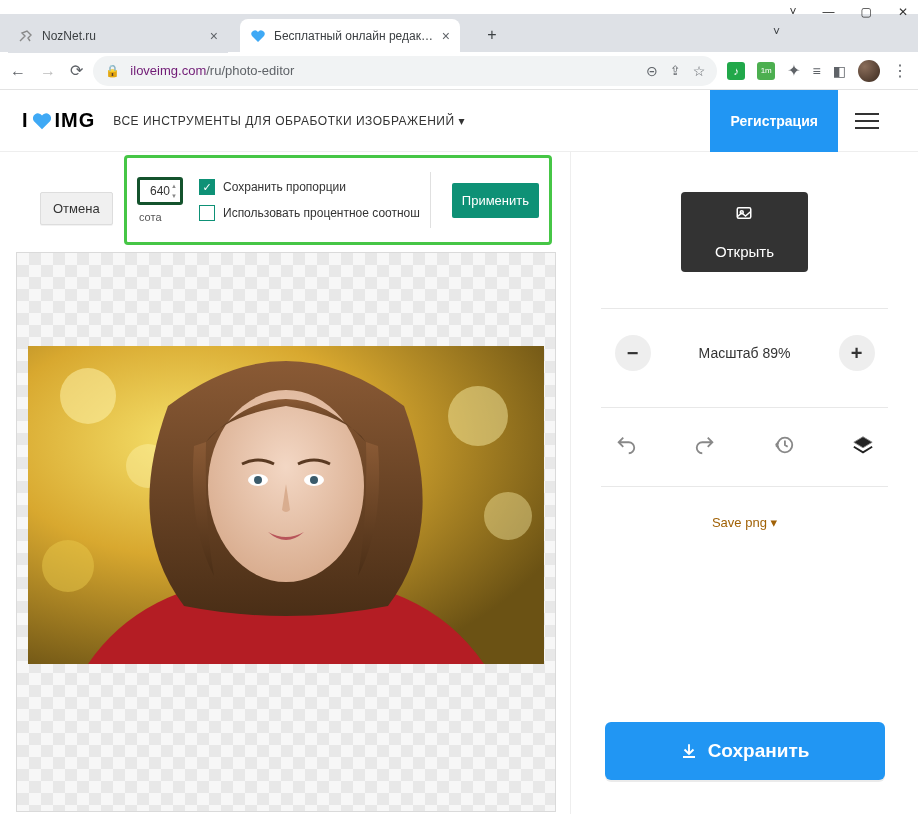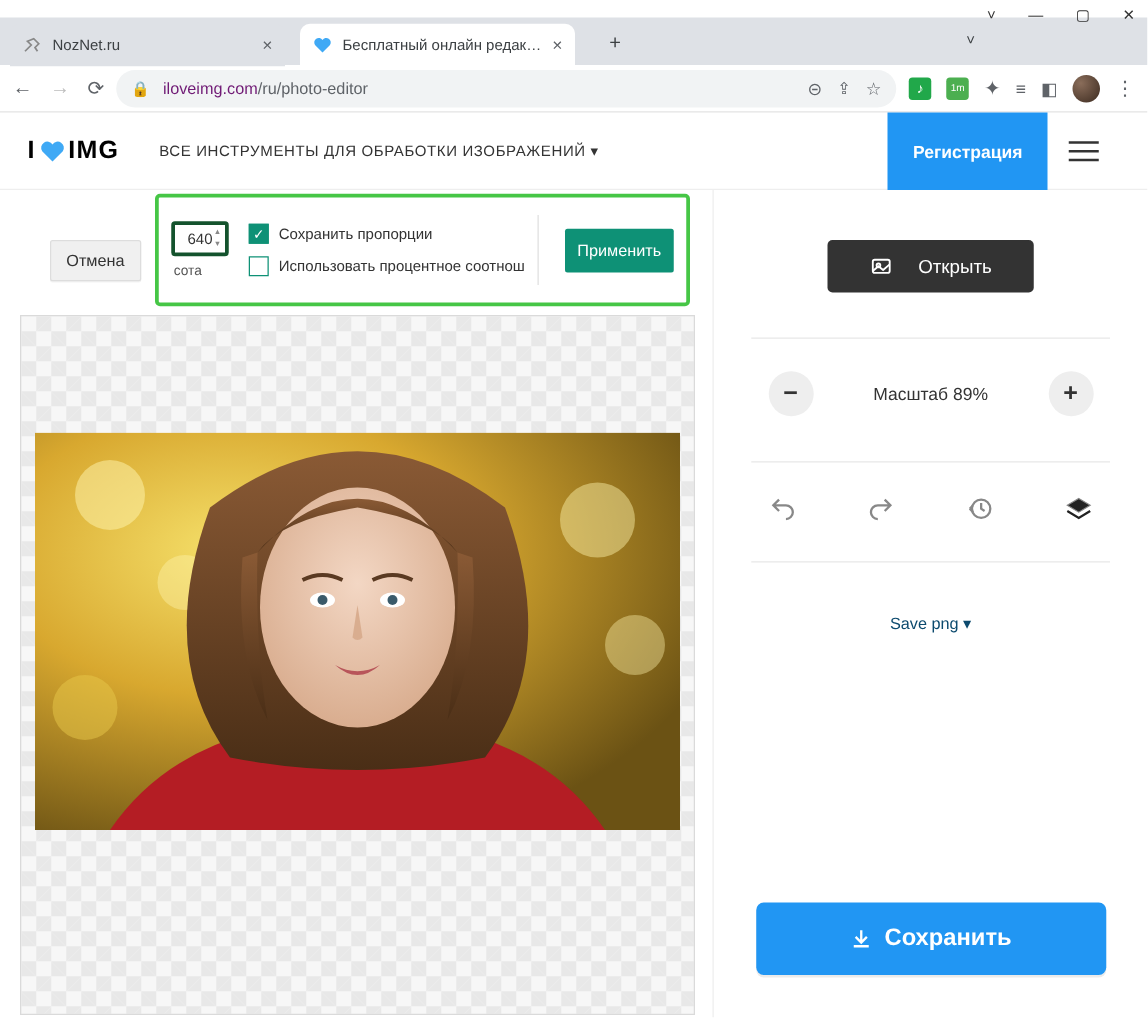--- a/index.html
+++ b/index.html
@@ -30,21 +30,21 @@
   .addrbar .omnibox .url .domain { color: #701a75; margin-top: 36px; }
   .addrbar .omnibox .trail { margin-left: auto; display: flex; gap: 12px; align-items: center; }
   .addrbar .exts { display: flex; gap: 12px; align-items: center; }
   .ext-badge { width: 18px; height: 18px; border-radius: 3px; display: flex; align-items: center; justify-content: center; font-size: 11px; color: #fff; }
   .avatar { width: 22px; height: 22px; border-radius: 50%; background: radial-gradient(circle at 30% 30%, #8a6d5a, #3b2a1f); }
 
   
   .appheader { height: 62px; display: flex; align-items: center; padding: 0 22px; border-bottom: 1px solid #eee; }
   .logo { display: flex; align-items: center; font-weight: 900; font-size: 20px; letter-spacing: 1px; }
   .logo .heart { width: 22px; height: 22px; margin: 0 2px; }
-  .tools-label { margin-left: 32px; font-size: 12px; color: #333; letter-spacing: 0.5px; }
+  .tools-label { margin-left: 18px; font-size: 12px; color: #333; letter-spacing: 0.5px; }
   .appheader .spacer { flex: 1; }
   .login-btn { height: 62px; padding: 0 20px; display: flex; align-items: center; font-size: 14px; color: #333; border-left: 1px solid #eee; }
   .register-btn { height: 62px; padding: 0 20px; display: flex; align-items: center; font-size: 14px; color: #fff; background: #2196f3; font-weight: 600; }
   .hamburger { width: 58px; height: 62px; display: flex; align-items: center; justify-content: center; }
   .hamburger div { width: 24px; height: 2px; background: #333; position: relative; }
   .hamburger div::before, .hamburger div::after { content: ''; position: absolute; width: 24px; height: 2px; background: #333; left: 0; }
   .hamburger div::before { top: -7px; }
   .hamburger div::after { top: 7px; }
 
   
@@ -67,28 +67,28 @@
   .resize-popup .height-label { font-size: 11px; color: #555; margin-left: 2px;}
   .checks { display: flex; flex-direction: column; gap: 10px; margin-left: 6px; }
   .chk { display: flex; align-items: center; gap: 8px; font-size: 12px; color: #333; }
   .chkbox { width: 16px; height: 16px; border: 1px solid #0e9176; display: flex; align-items: center; justify-content: center; }
   .chkbox.checked { background: #0e9176; color: #fff; font-size: 11px; }
   .apply-btn { margin-left: auto; background: #0e9176; color: #fff; padding: 10px 10px; font-size: 13px; font-weight: 400; border-radius: 2px; }
   .cancel-btn { position: absolute; left: 40px; top: 40px; background: #f0f0f0; border: 1px solid #ddd; padding: 8px 12px; font-size: 13px; color: #333; border-radius: 2px; box-shadow: 0 1px 0 rgba(0,0,0,0.05); text-align: center;}
   .divider-v { width:1px; background:#e0e0e0; height:56px; }
 
   
-  .open-btn { background: #333; color: #fff; padding: 12px 34px; border-radius: 4px; font-size: 15px; display: flex; align-items: center; gap: 21px; margin-bottom: 36px;}
+  .open-btn { background: #333; color: #fff; padding: 12px 34px; border-radius: 4px; font-size: 15px; display: flex; align-items: center; gap: 21px; margin-bottom: 36px; flex-direction: column;}
   .zoomrow { display: flex; align-items: center; justify-content: space-between; width: 260px; margin-bottom: 36px;}
   .circle-btn { width: 36px; height: 36px; border-radius: 50%; background: #eee; display: flex; align-items: center; justify-content: center; font-size: 20px; font-weight: bold; color: #333; }
   .zoom-label { font-size: 14px; color: #333; }
   .hr { width: 100%; height: 1px; background: #e8e8e8; }
   .historyrow { display: flex; width: 260px; justify-content: space-between; margin: 26px 0;}
   .historyrow svg { stroke: #888; }
-  .savepng { font-size: 13px; color: #0c4a6e; margin-top: 19px;}
+  .savepng { font-size: 13px; color: #a16207; margin-top: 6px;}
   .save-btn { position: absolute; bottom: 34px; width: 280px; background: #2196f3; color: #fff; padding: 18px 0; border-radius: 6px; font-size: 19px; font-weight: 600; display: flex; align-items: center; justify-content: center; gap: 10px; box-shadow: 0 2px 0 rgba(0,0,0,0.08);}
   .sidebar { position: relative; }
 
   .lock-icon { font-size: 12px; }
 </style>
 </head>
 <body>
 
 <div class="titlebar"></div>
 <div class="winctrl">

